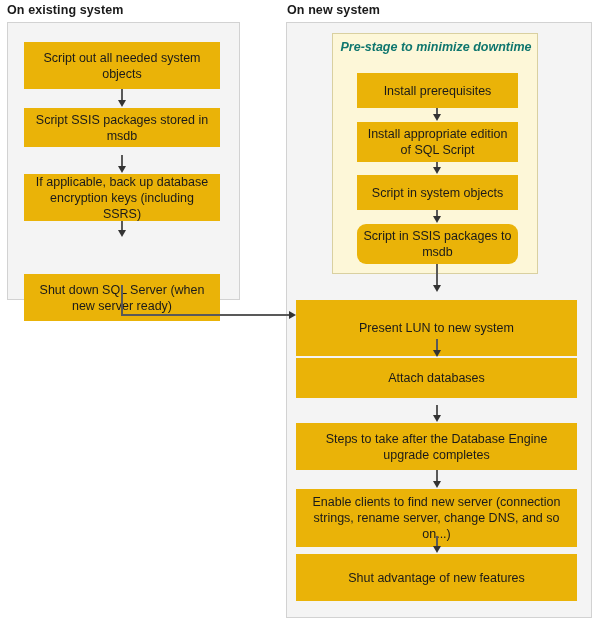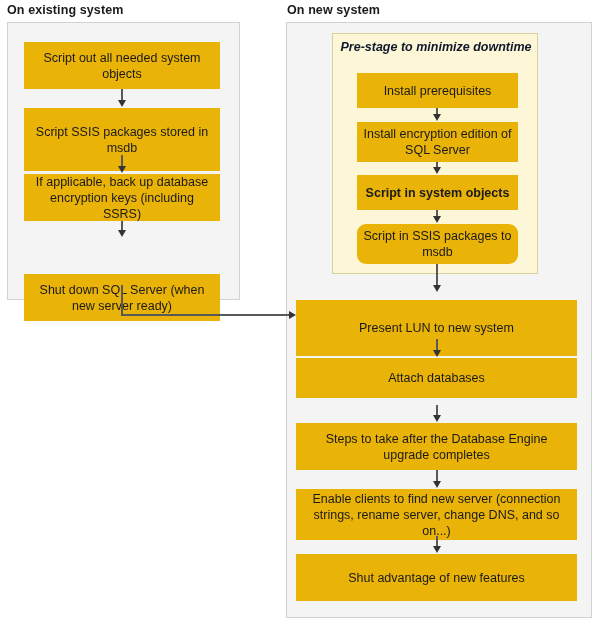--- a/index.html
+++ b/index.html
@@ -56,21 +56,21 @@
   }
   .prestage-title {
     position: absolute;
     left: 340px;
     top: 40px;
     width: 192px;
     text-align: center;
     font-size: 12.5px;
     font-style: italic;
     font-weight: bold;
-    color: #0f172a;
+    color: #0f766e;
   }
 
   .node {
     position: absolute;
     background: #eab308;
     color: #1a1a1a;
     font-size: 12.5px;
     line-height: 16px;
     display: flex;
     align-items: center;
@@ -118,58 +118,58 @@
 
 <div class="panel-title" id="title-new">On new system</div>
 
 <div class="panel" id="panel-existing"></div>
 <div class="panel" id="panel-new"></div>
 
 <div class="prestage-box"></div>
 <div class="prestage-title">Pre-stage to minimize downtime</div>
 
 <div class="node left" style="top:42px;  height:47px;">Script out all needed system objects</div>
-<div class="node left" style="top:108px; height:63px;">Script SSIS packages stored in msdb</div>
+<div class="node left" style="top:108px; height:39px;">Script SSIS packages stored in msdb</div>
 <div class="node left" style="top:174px; height:47px;">If applicable, back up database encryption keys (including SSRS)</div>
 <div class="node left" style="top:238px; height:47px;margin-top:36px;">Shut down SQL Server (when new server ready)</div>
 
 <div class="connector v-line" style="left:121.2px; top:89px;  height:12px;"></div>
 <div class="arrow-down" style="left:117.5px; top:100px;"></div>
 
 <div class="connector v-line" style="left:121.2px; top:155px; height:12px;"></div>
 <div class="arrow-down" style="left:117.5px; top:166px;"></div>
 
 <div class="connector v-line" style="left:121.2px; top:221px; height:10px;"></div>
 <div class="arrow-down" style="left:117.5px; top:230px;"></div>
 
 <div class="connector v-line" style="left:121.2px; top:285px; height:31px;"></div>
 <div class="connector h-line" style="left:121.2px; top:314.4px; width:170px;"></div>
 <div class="arrow-right" style="left:289px; top:310.7px;"></div>
 
 <div class="node inner" style="top:73px;  height:35px;">Install prerequisites</div>
-<div class="node inner" style="top:122px; height:40px;">Install encryption edition of SQL Server</div>
-<div class="node inner" style="top:175px; height:35px;font-weight:bold;">Script in system objects</div>
+<div class="node inner" style="top:122px; height:40px;">Install appropriate edition of SQL Script</div>
+<div class="node inner" style="top:175px; height:35px;">Script in system objects</div>
 <div class="node inner" style="top:224px; height:40px;border-radius:9px;">Script in SSIS packages to msdb</div>
 
 <div class="connector v-line" style="left:436.2px; top:108px; height:7px;"></div>
 <div class="arrow-down" style="left:432.5px; top:114px;"></div>
 
 <div class="connector v-line" style="left:436.2px; top:162px; height:6px;"></div>
 <div class="arrow-down" style="left:432.5px; top:167px;"></div>
 
 <div class="connector v-line" style="left:436.2px; top:210px; height:7px;"></div>
 <div class="arrow-down" style="left:432.5px; top:216px;"></div>
 
 <div class="connector v-line" style="left:436.2px; top:264px; height:22px;"></div>
 <div class="arrow-down" style="left:432.5px; top:285px;"></div>
 
 <div class="node main" style="top:300px; height:56px;">Present LUN to new system</div>
 <div class="node main" style="top:358px; height:40px;">Attach databases</div>
 <div class="node main" style="top:423px; height:47px;">Steps to take after the Database Engine upgrade completes</div>
-<div class="node main" style="top:489px; height:51px;">Enable clients to find new server (connection strings, rename server, change DNS, and so on...)</div>
+<div class="node main" style="top:489px; height:58px;">Enable clients to find new server (connection strings, rename server, change DNS, and so on...)</div>
 <div class="node main" style="top:554px; height:47px;">Shut advantage of new features</div>
 
 <div class="connector v-line" style="left:436.2px; top:339px; height:12px;"></div>
 <div class="arrow-down" style="left:432.5px; top:350px;"></div>
 
 <div class="connector v-line" style="left:436.2px; top:405px; height:11px;"></div>
 <div class="arrow-down" style="left:432.5px; top:415px;"></div>
 
 <div class="connector v-line" style="left:436.2px; top:470px; height:12px;"></div>
 <div class="arrow-down" style="left:432.5px; top:481px;"></div>

